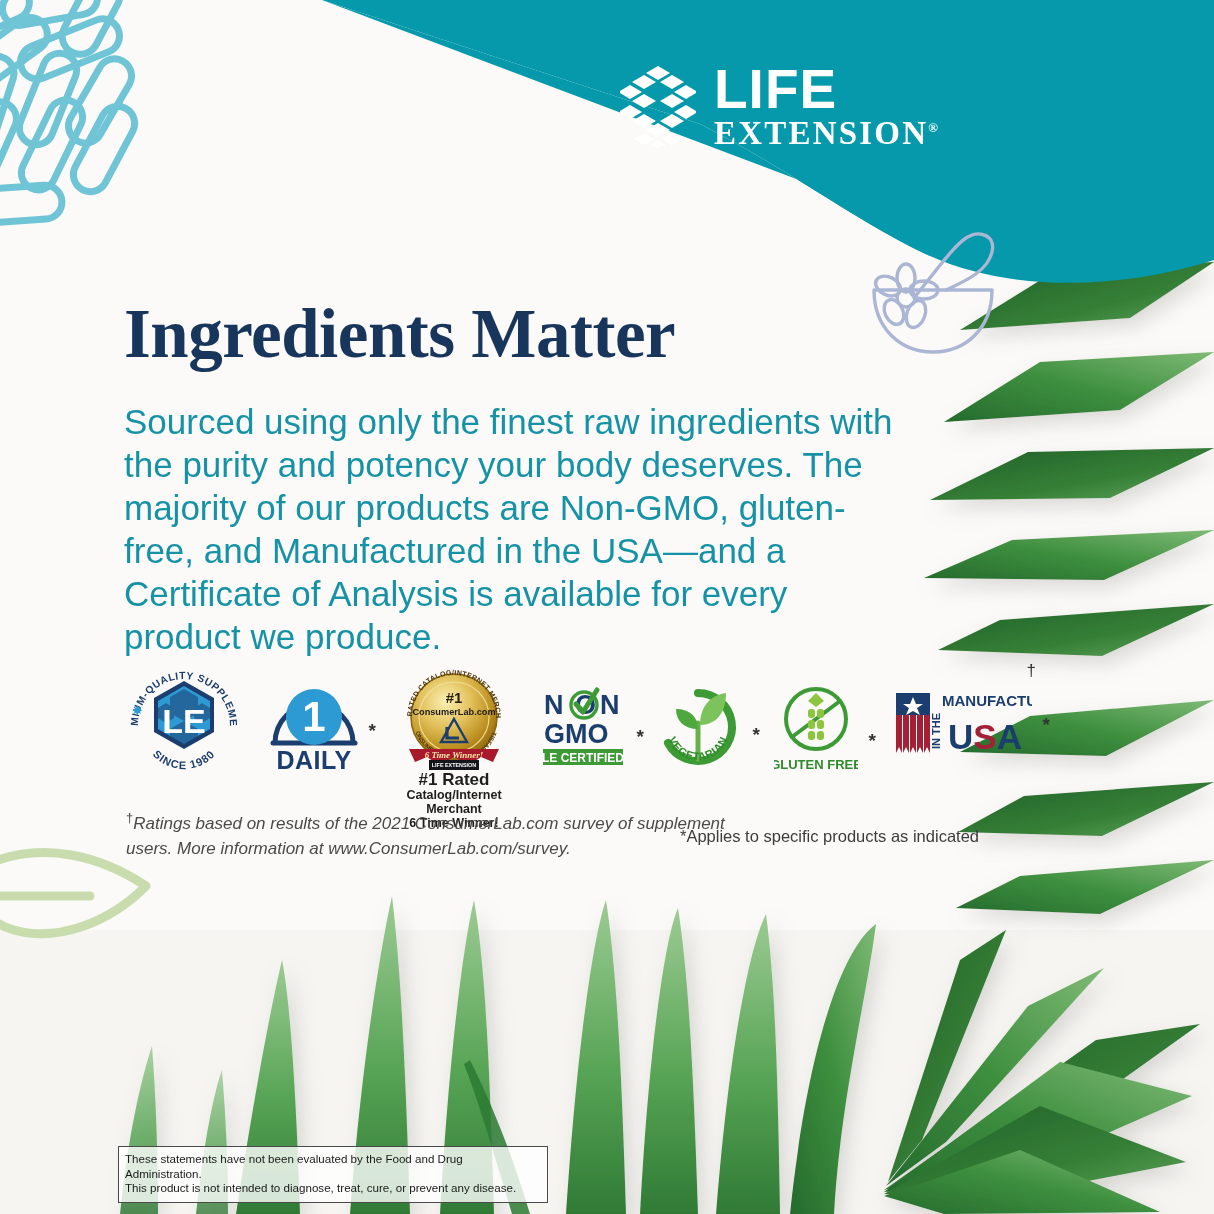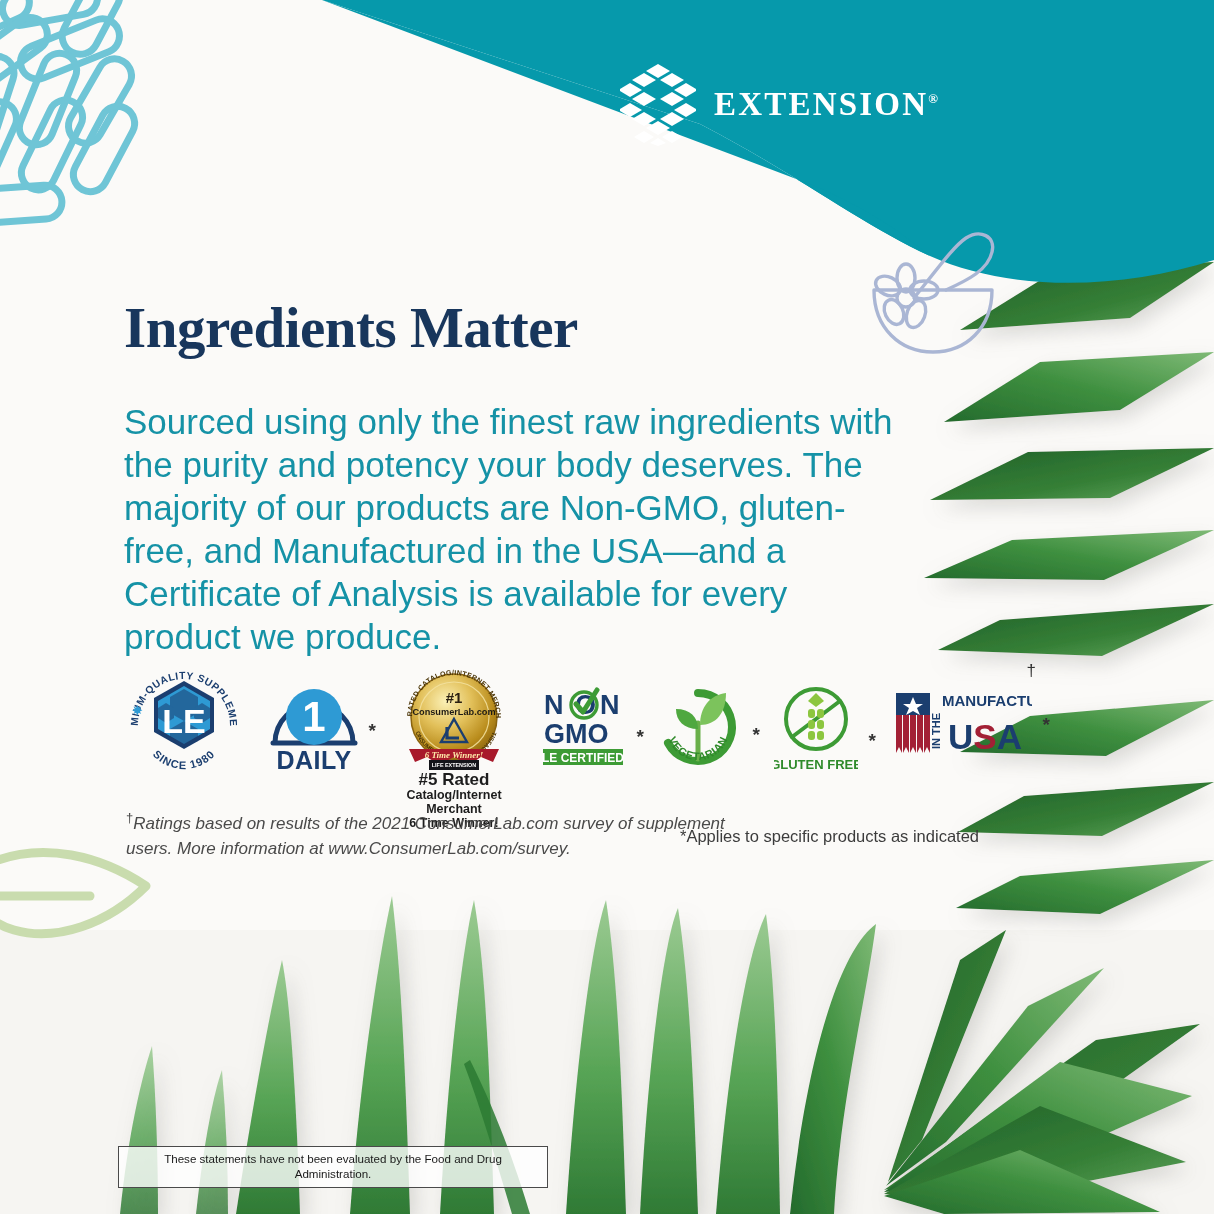--- a/index.html
+++ b/index.html
@@ -43,21 +43,21 @@
     font-family:"Liberation Serif", serif;
     font-weight:bold;font-size:33px;color:#ffffff;letter-spacing:2.2px;
     margin-top:0;position:relative;
   }
   .logo-reg{font-size:13px;vertical-align:super;letter-spacing:0;}
 
   
   .headline{
     position:absolute;top:295px;left:124px;
     font-family:"Liberation Serif", serif;
-    font-weight:bold;font-size:57px;color:#18365c;
+    font-weight:bold;font-size:69px;color:#18365c;
     letter-spacing:-0.5px;
     text-align:right;
   }
 
   
   .bodycopy{
     position:absolute;top:400px;left:124px;width:780px;
     font-family:"Liberation Sans", sans-serif;
     font-size:35px;line-height:43px;color:#1592a6;
     font-weight:500;
@@ -107,21 +107,20 @@
     font-style:italic;
   }
   .ratings-note sup{font-style:normal;font-size:13px;}
 
   
   .fda-box{
     position:absolute;left:118px;top:1146px;width:430px;
     border:1px solid #4a4a4a;
     background:rgba(255,255,255,0.80);
     padding:5px 6px 6px 6px;
-    text-align:center;
     font-size:11.6px;line-height:14.5px;color:#1a1a1a;
     box-sizing:border-box;
   }
 </style>
 </head>
 <body>
 
 <div class="canvas">
 
   <div class="photo-layer">
@@ -248,20 +247,21 @@
         <path d="M66 41 L76 47 L76 49 L66 55 L54 48 Z"></path>
         <path d="M24 50 L36 57 L24 64 L12 57 Z"></path>
         <path d="M52 50 L64 57 L52 64 L40 57 Z"></path>
         <path d="M38 59 L50 66 L38 73 L26 66 Z"></path>
         <path d="M24 69 L34 75 L24 81 L14 75 Z"></path>
         <path d="M52 69 L62 75 L52 81 L42 75 Z"></path>
         <path d="M38 76 L46 81 L38 84 L30 81 Z"></path>
       </g>
     </svg>
     <div class="logo-words">
+      <span class="logo-life">LIFE</span>
       <span class="logo-ext"><span>EXTENSION</span><span class="logo-reg">®</span></span>
     </div>
   </div>
 
   <div class="headline">Ingredients Matter</div>
 
   <div class="bodycopy">Sourced using only the finest raw ingredients with the purity and potency your body deserves. The majority of our products are Non-GMO, gluten-free, and Manufactured in the USA—and a Certificate of Analysis is available for every product we produce.</div>
 
   <div class="badges">
 
@@ -334,21 +334,21 @@
           <polygon points="51,54 64,77 38,77" fill="none" stroke="#1b3e6f" stroke-width="2.4"></polygon>
           <path d="M44 62 v11 h12" fill="none" stroke="#1b3e6f" stroke-width="3.2"></path>
         </g>
         <path d="M6 84 L96 84 L90 97 L78 92 L66 100 L51 92 L36 100 L24 92 L12 97 Z" fill="#a8192b"></path>
         <text x="51" y="93" text-anchor="middle" font-family="Liberation Serif, serif" font-style="italic" font-size="9" font-weight="bold" fill="#ffe9a8">6 Time Winner!</text>
         <rect x="26" y="95" width="50" height="10" fill="#14151a"></rect>
         <text x="51" y="102" text-anchor="middle" font-family="Liberation Sans, sans-serif" font-size="5.4" font-weight="bold" fill="#ffffff">LIFE EXTENSION</text>
       </svg>
       <span class="dagger" style="right:-4px;top:-4px;">†</span>
       <div class="clab-cap">
-        <span class="big">#5 Rated</span>
+        <span class="big">#1 Rated</span>
         <span>Catalog/Internet Merchant</span><br>
         <span>6 Time Winner!</span>
       </div>
     </div>
 
     <div class="badge">
       <svg class="nongmo" viewBox="0 0 84 80">
         <text x="2" y="27" font-family="Liberation Sans, sans-serif" font-size="27" font-weight="bold" fill="#1b3e6f">N</text>
         <circle cx="42" cy="18" r="13" fill="none" stroke="#3d9b35" stroke-width="3.4"></circle>
         <text x="33" y="27" font-family="Liberation Sans, sans-serif" font-size="27" font-weight="bold" fill="#1b3e6f">O</text>
@@ -416,15 +416,16 @@
   </div>
 
   <div class="applies-note">*Applies to specific products as indicated</div>
 
   <div class="ratings-note">
     <sup>†</sup><span>Ratings based on results of the 2021 ConsumerLab.com survey of supplement users. More information at www.ConsumerLab.com/survey.</span>
   </div>
 
   <div class="fda-box">
     <div>These statements have not been evaluated by the Food and Drug Administration.</div>
+    <div>This product is not intended to diagnose, treat, cure, or prevent any disease.</div>
   </div>
 
 </div>
 
 </body></html>

